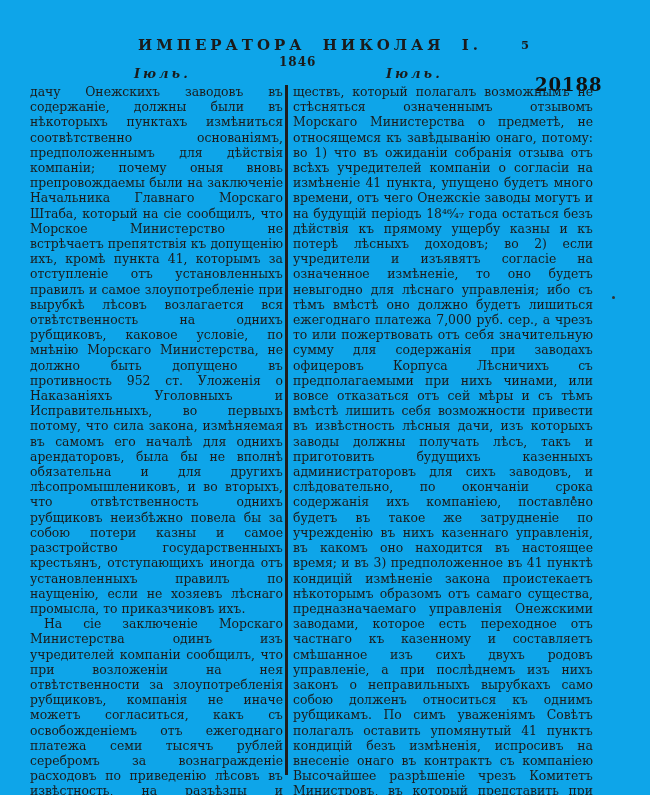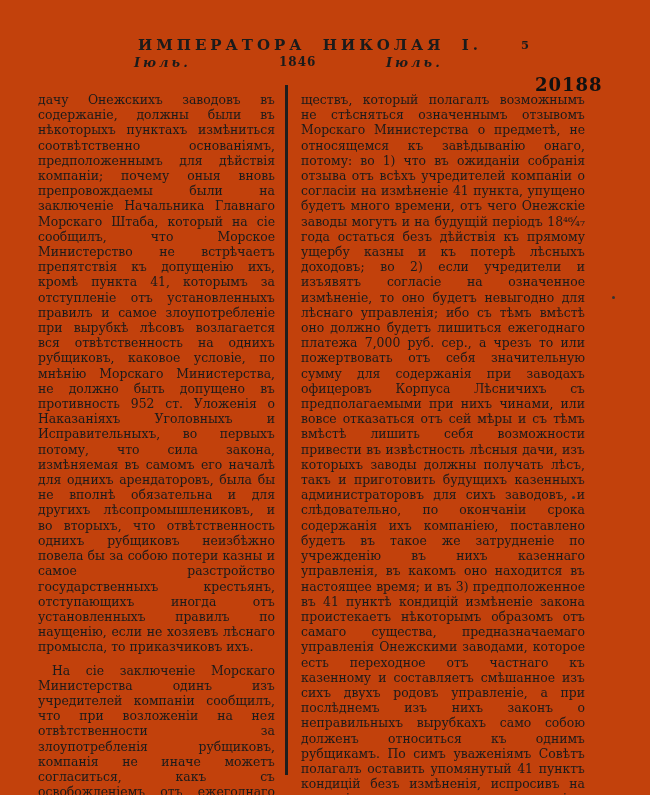--- a/index.html
+++ b/index.html
@@ -4,21 +4,21 @@
 <style>
   html, body {
     margin: 0;
     padding: 0;
     background: #e8e8e8;
   }
   .page {
     position: relative;
     width: 650px;
     height: 795px;
-    background: #c2410c;
+    background: #0ea5e9;
     overflow: hidden;
     font-family: "DejaVu Serif", serif;
     color: #1b1b1b;
   }
   .header-title {
     position: absolute;
     top: 36px;
     left: 30px;
     width: 560px;
     text-align: center;
@@ -30,21 +30,21 @@
   }
   .page-number {
     position: absolute;
     top: 38px;
     left: 521px;
     font-size: 11.5px;
     font-weight: bold;
   }
   .month-left, .month-right {
     position: absolute;
-    top: 55px;
+    top: 66px;
     font-size: 13px;
     font-style: italic;
     font-weight: bold;
     letter-spacing: 3px;
     white-space: nowrap;
   }
   .month-left { left: 134px; }
   .month-right { left: 386px; }
   .year-label {
     position: absolute;
@@ -64,21 +64,21 @@
     color: #111;
   }
   .column {
     position: absolute;
     top: 84px;
     font-size: 12.4px;
     line-height: 15.2px;
     text-align: justify;
   }
   .column p {
-    margin: 8px;
+    margin: 0;
     padding: 0;
   }
   .column p.indent {
     text-indent: 14px;
   }
   .left-column {
     left: 30px;
     width: 253px;
   }
   .right-column {

